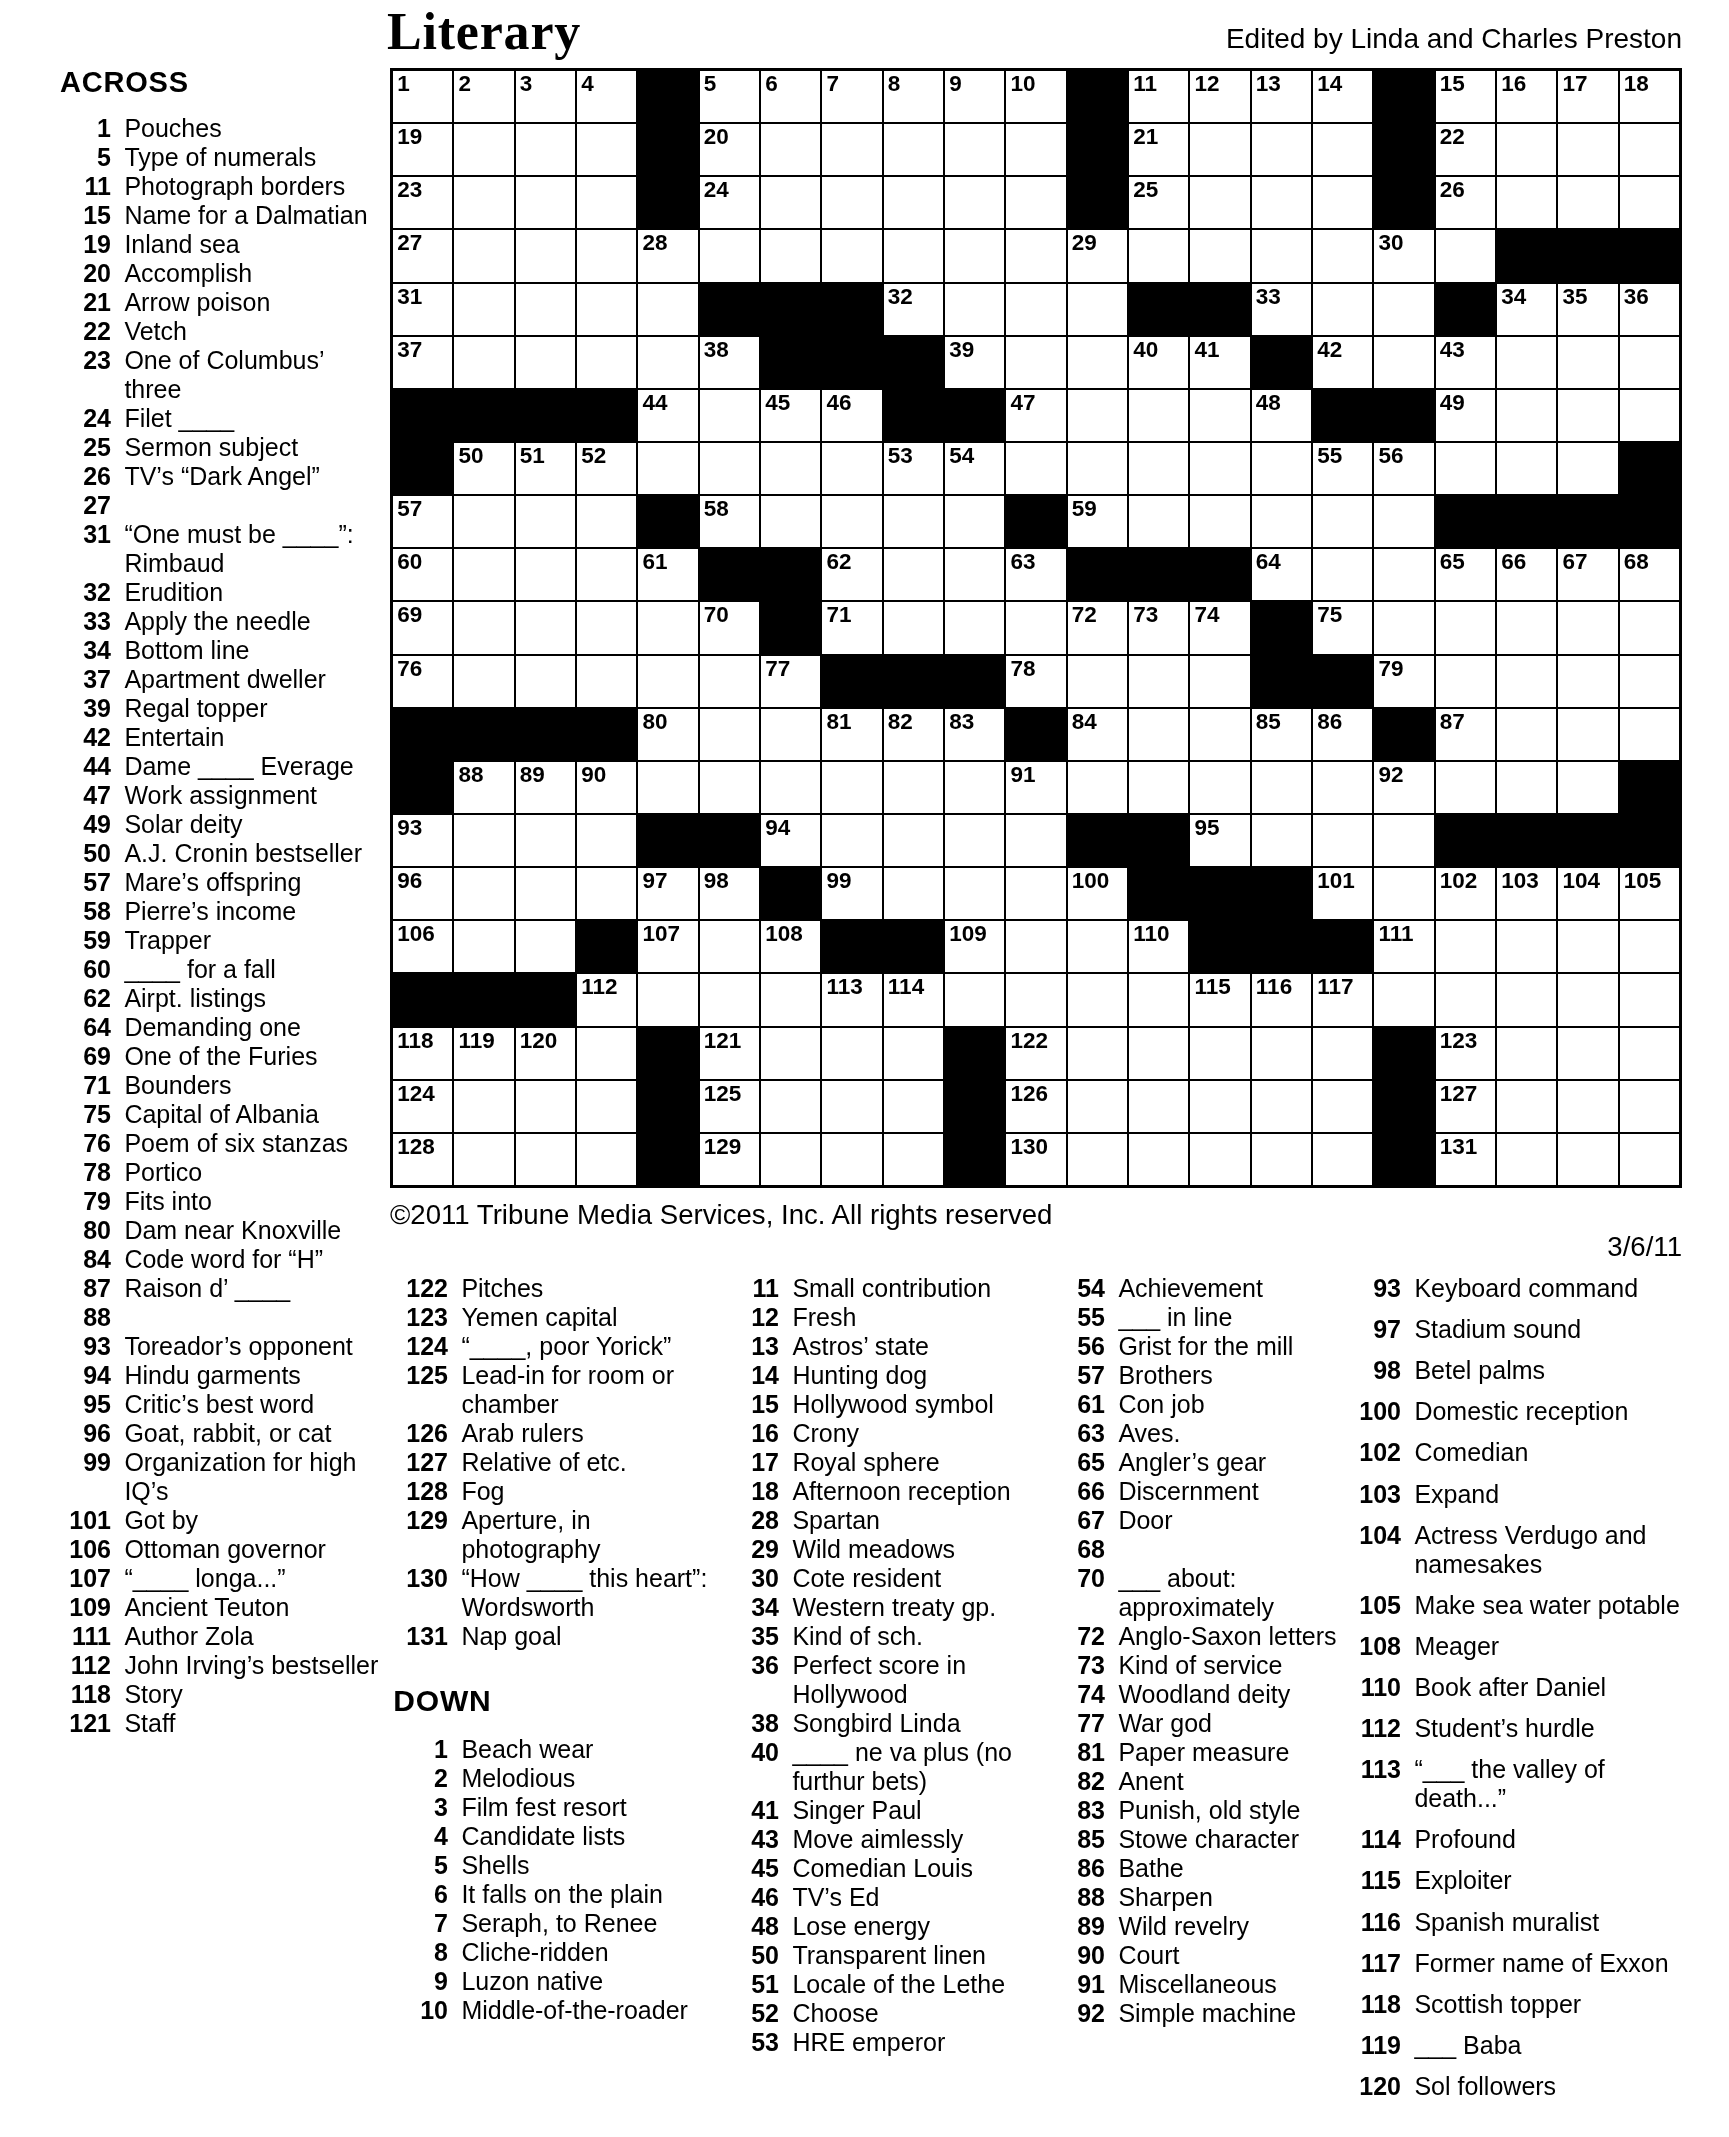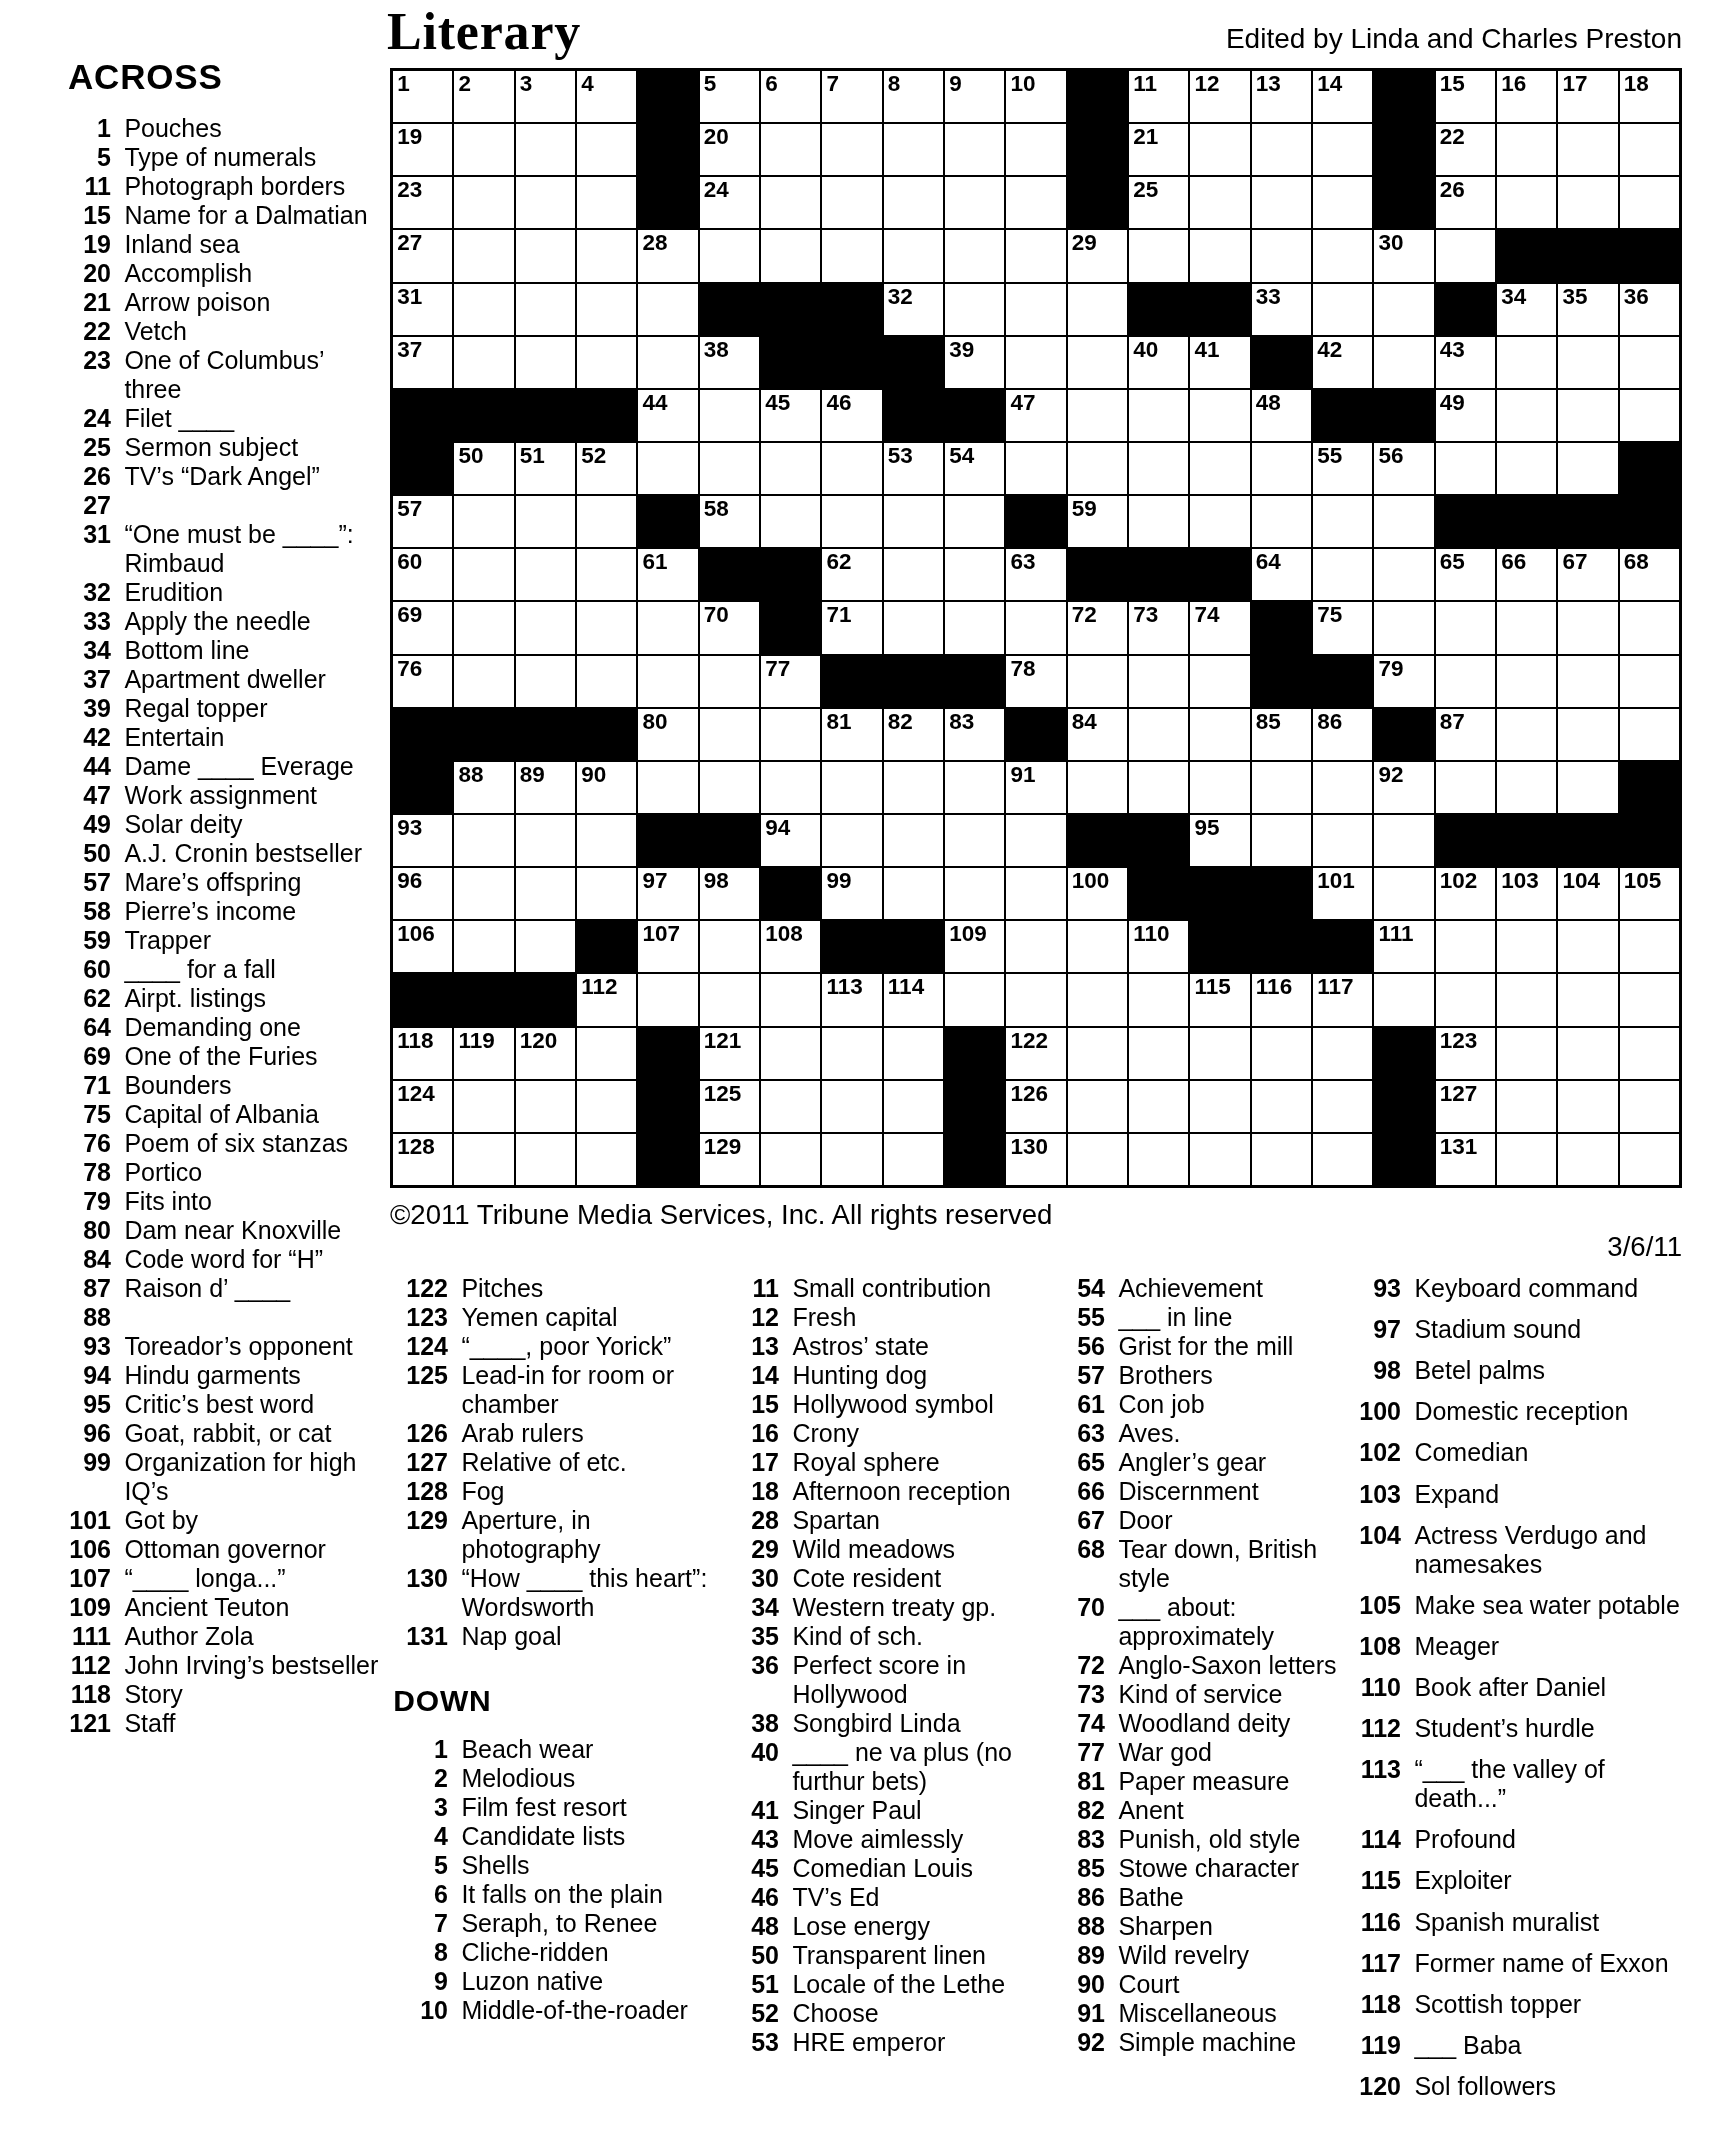--- a/index.html
+++ b/index.html
@@ -2,21 +2,21 @@
 <html style="font-size:13.4px"><head>
 <meta charset="utf-8">
 <style>
   html,body{margin:0;padding:0;}
   body{background:#fff;}
   .sheet{position:relative;width:1729px;height:2137px;background:#ffffff;color:#000;
          font-family:"Liberation Sans",sans-serif;overflow:hidden;}
   .title{position:absolute;left:387px;top:1.7px;font-family:"Liberation Serif",serif;
          font-weight:bold;font-size:52px;letter-spacing:0.8px;}
   .byline{position:absolute;right:47px;top:23.4px;font-size:28px;}
-  .across-header{position:absolute;left:60px;top:57px;font-size:35px;font-weight:bold;letter-spacing:0.8px;margin-left:8px;}
+  .across-header{position:absolute;left:60px;top:66px;font-size:29px;font-weight:bold;letter-spacing:0.8px;}
   .clue-col{position:absolute;}
   #col-a1{left:53px;top:114px;width:332px;}
   #col2{left:390px;top:1274px;width:329px;}
   #col3{left:721px;top:1274px;width:324px;}
   #col4{left:1047px;top:1274px;width:327px;}
   #col5{left:1343px;top:1274px;width:346px;height:827px;display:flex;flex-direction:column;justify-content:space-between;}
   .clue{display:flex;font-size:25px;line-height:29px;}
   .cn{flex:0 0 58px;text-align:right;padding-right:13.4px;font-weight:bold;white-space:nowrap;}
   .ct{flex:1;}
   .down-header{font-size:30px;font-weight:bold;letter-spacing:0.8px;margin:33px 0 16.7px 3.3px;}
@@ -1183,21 +1183,20 @@
       <div class="clue">
         <span class="cn">66</span>
         <span class="ct">Discernment</span>
       </div>
       <div class="clue">
         <span class="cn">67</span>
         <span class="ct">Door</span>
       </div>
       <div class="clue">
         <span class="cn">68</span>
-        <span class="ct">Tear down, British style</span>
       </div>
       <div class="clue">
         <span class="cn">70</span>
         <span class="ct">___ about: approximately</span>
       </div>
       <div class="clue">
         <span class="cn">72</span>
         <span class="ct">Anglo-Saxon letters</span>
       </div>
       <div class="clue">

